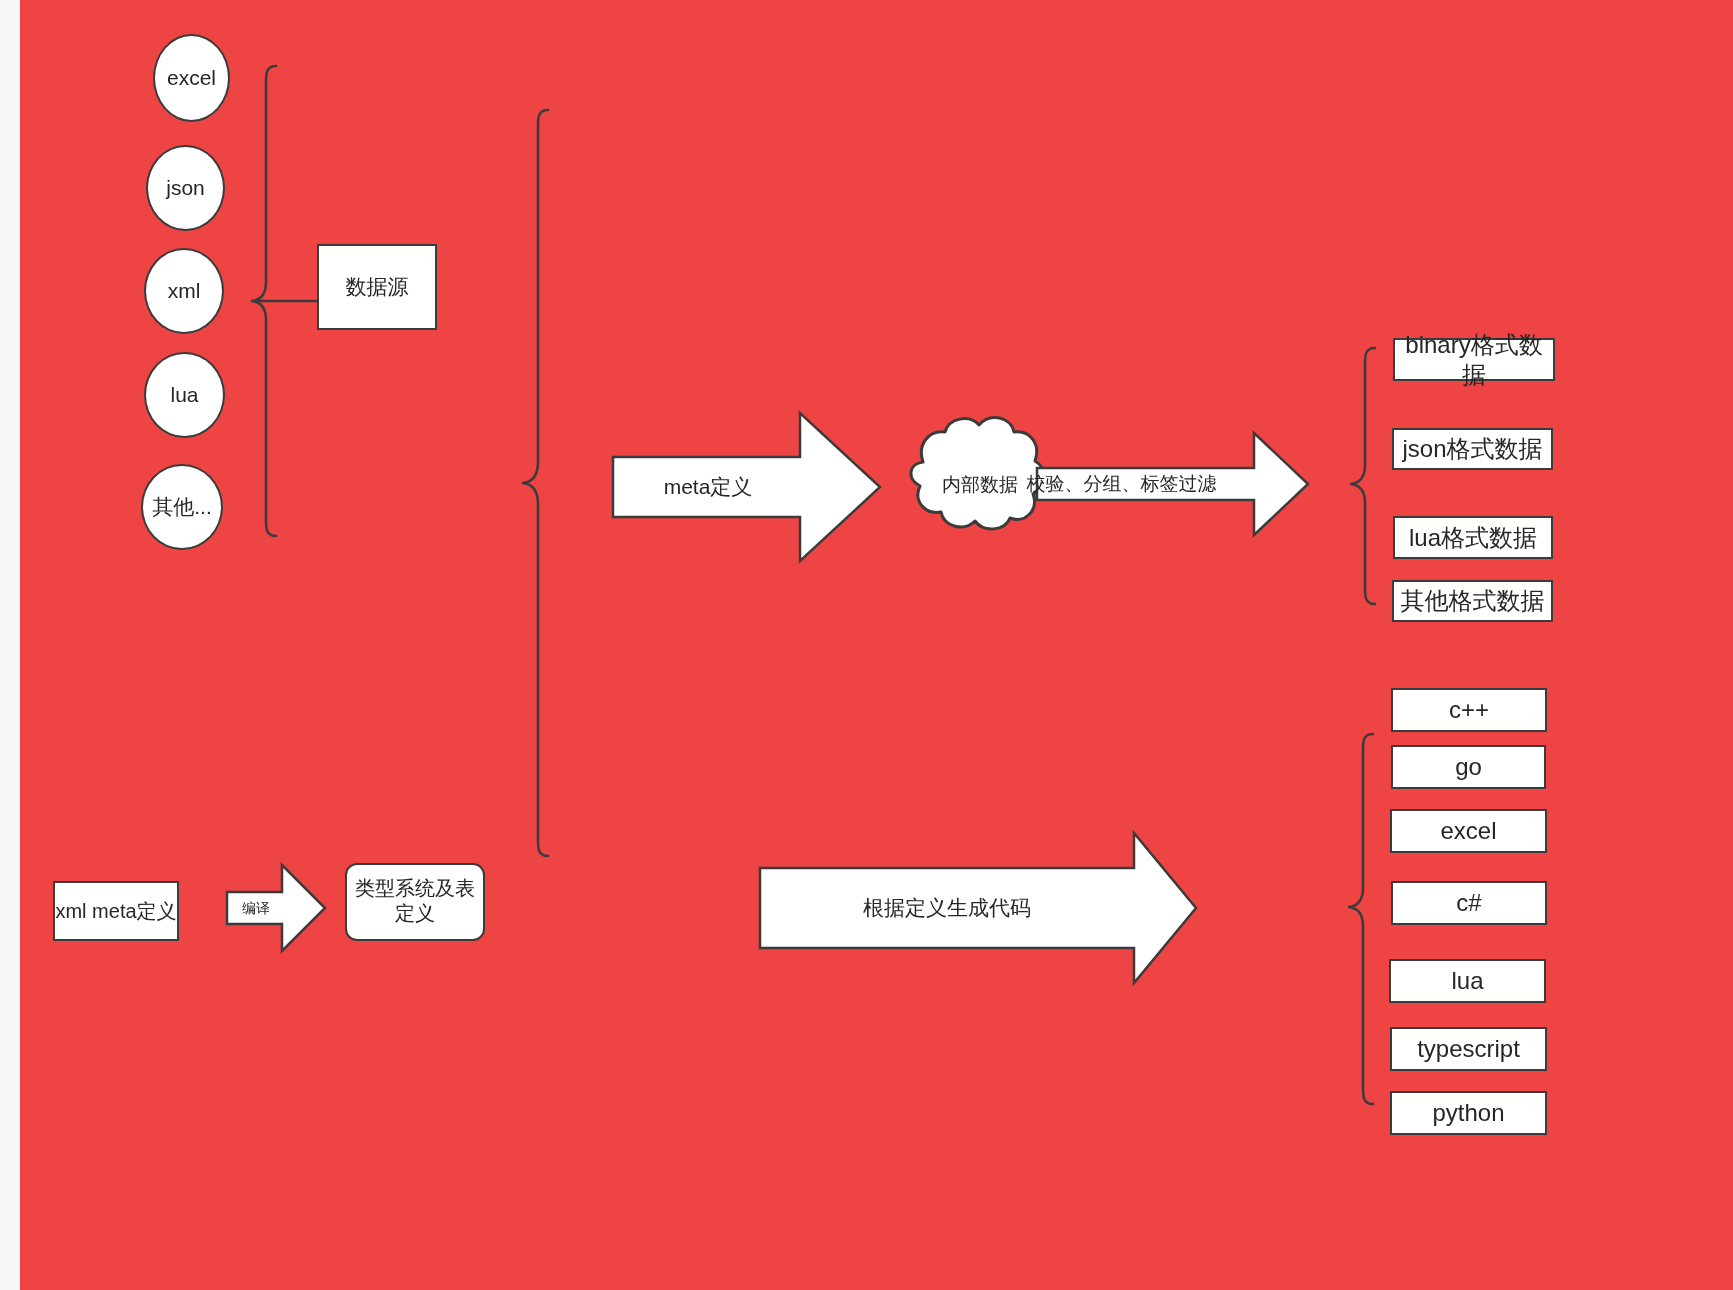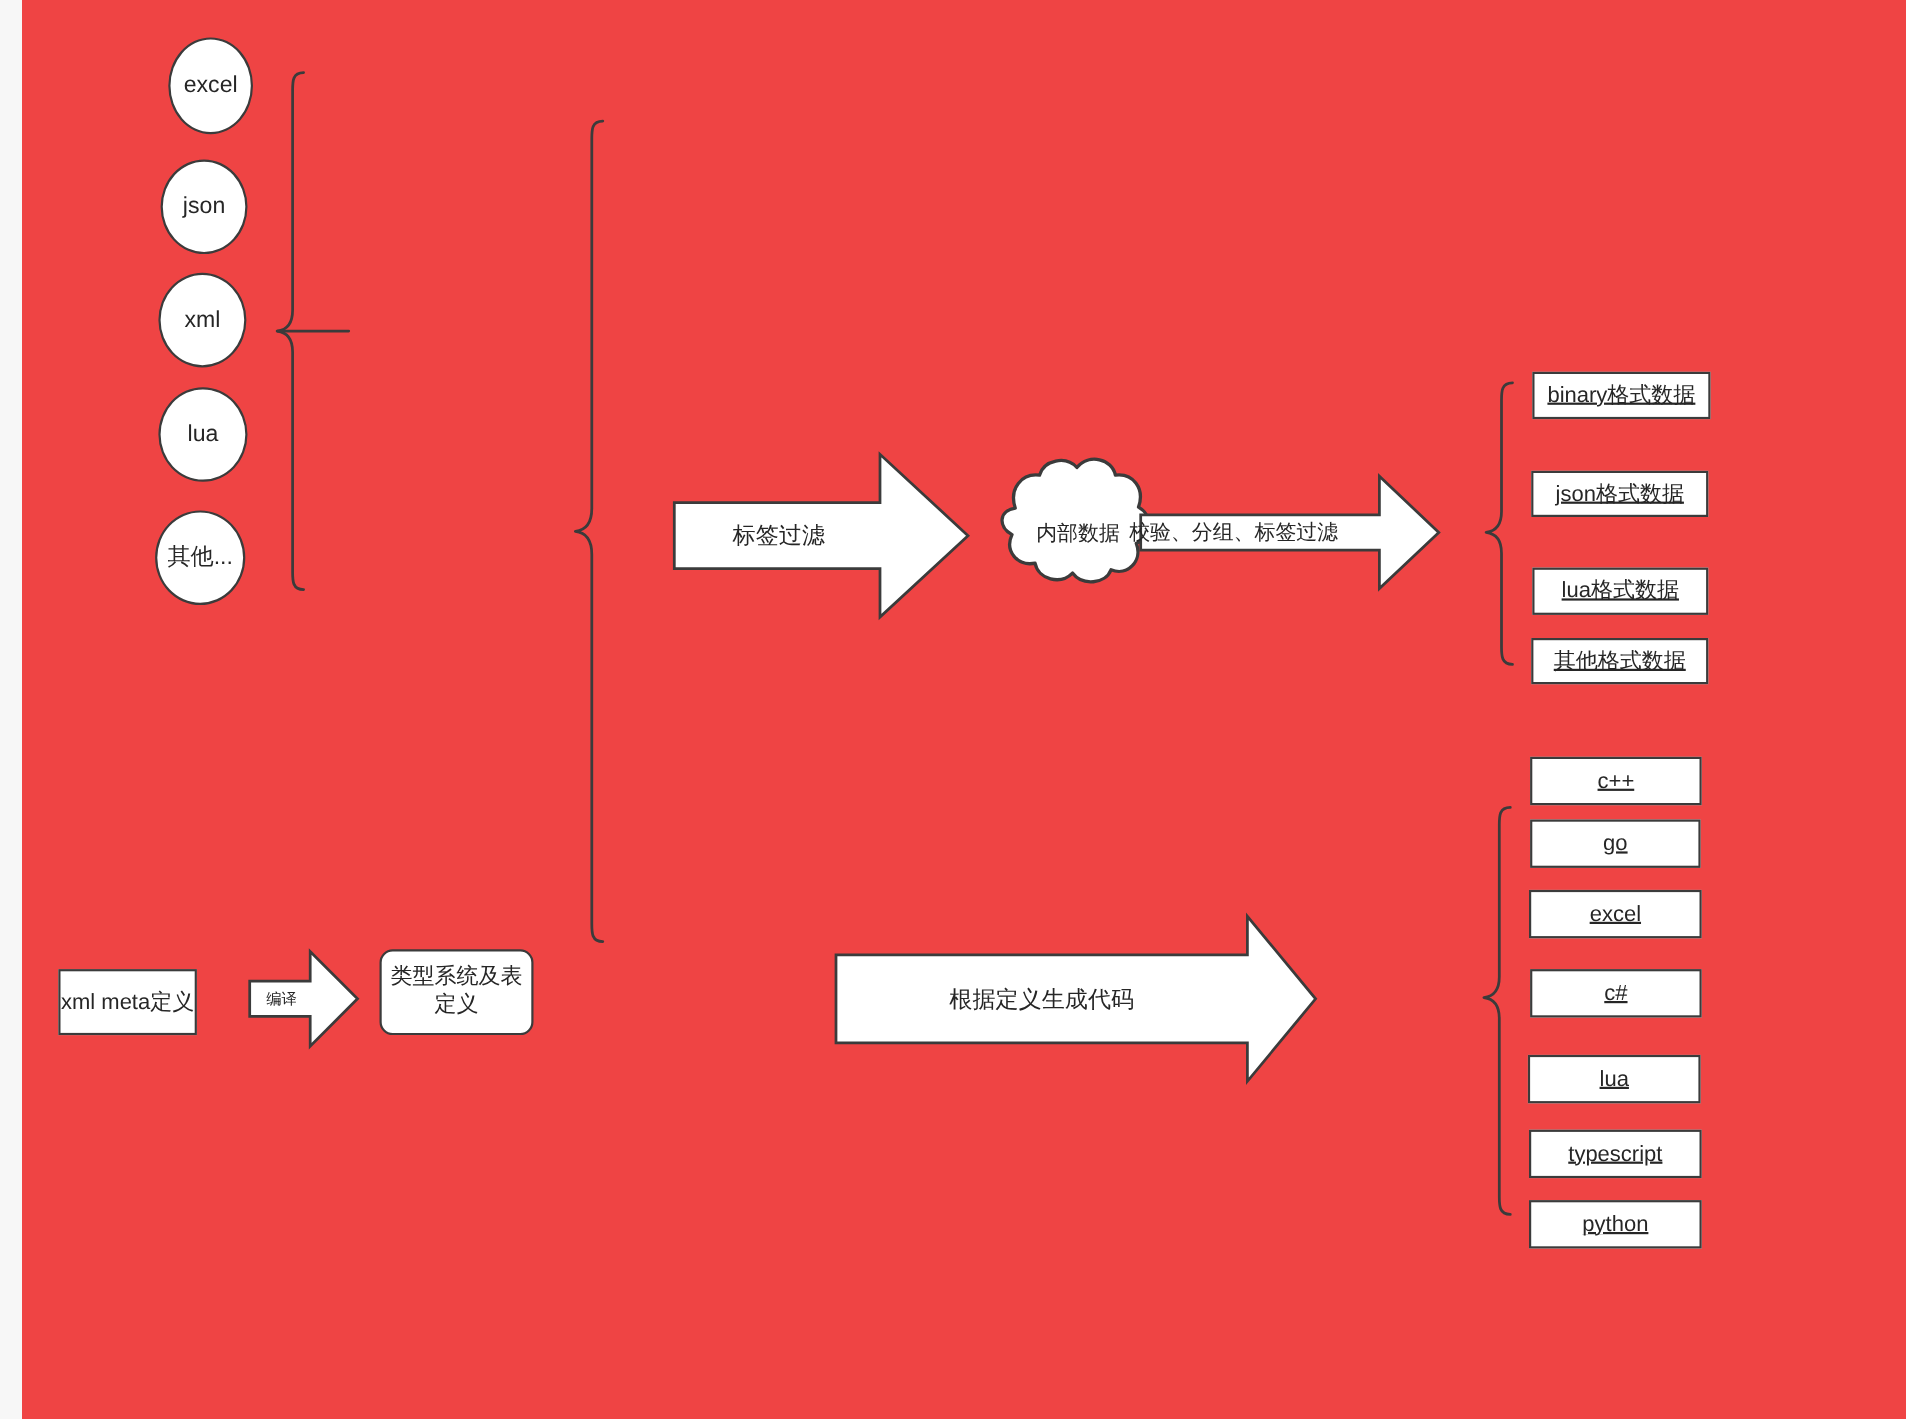--- a/index.html
+++ b/index.html
@@ -32,23 +32,22 @@
     line-height: 1.25;
   }
   .circle {
     border-radius: 50%;
     font-size: 21px;
   }
   .rect {
     font-size: 21px;
   }
   .rect.small {
-    font-size: 20px;
+    font-size: 24px;
     border-width: 2px;
-    text-decoration: underline;
   }
   .rounded {
     border-radius: 12px;
   }
   .plain-text {
     position: absolute;
     display: flex;
     align-items: center;
     justify-content: center;
     text-align: center;
@@ -155,23 +154,26 @@
   <div class="node circle" style="left:124px; top:248px; width:80px; height:86px;">
     <span>xml</span>
   </div>
   <div class="node circle" style="left:124px; top:352px; width:81px; height:86px;">
     <span>lua</span>
   </div>
   <div class="node circle" style="left:121px; top:464px; width:82px; height:86px;">
     <span>其他...</span>
   </div>
 
+  <div class="node rect" style="left:297px; top:244px; width:120px; height:86px;">
+    <span>数据源</span>
+  </div>
 
   <div class="plain-text" style="left:593px; top:470px; width:190px; height:34px;">
-    <span>标签过滤</span>
+    <span>meta定义</span>
   </div>
 
   <div class="plain-text" style="left:900px; top:468px; width:120px; height:34px; font-size:19px;">
     <span>内部数据</span>
   </div>
 
   <div class="plain-text" style="left:994px; top:468px; width:215px; height:32px; font-size:19px;">
     <span>校验、分组、标签过滤</span>
   </div>
 

